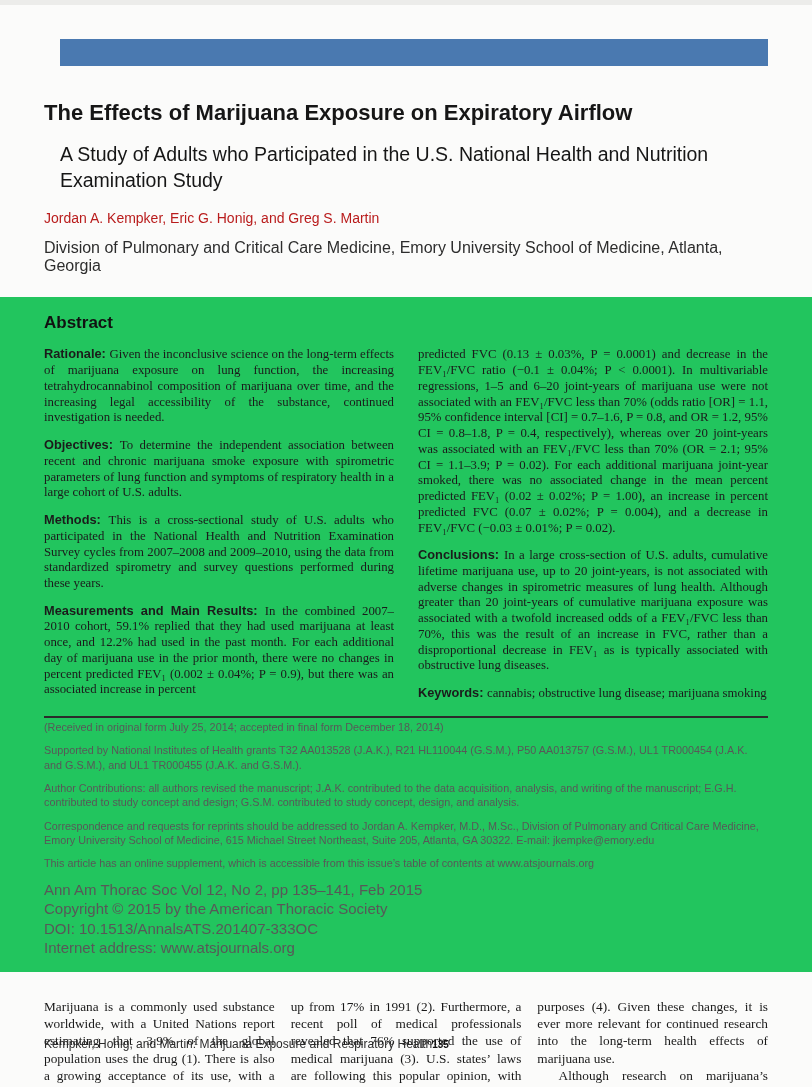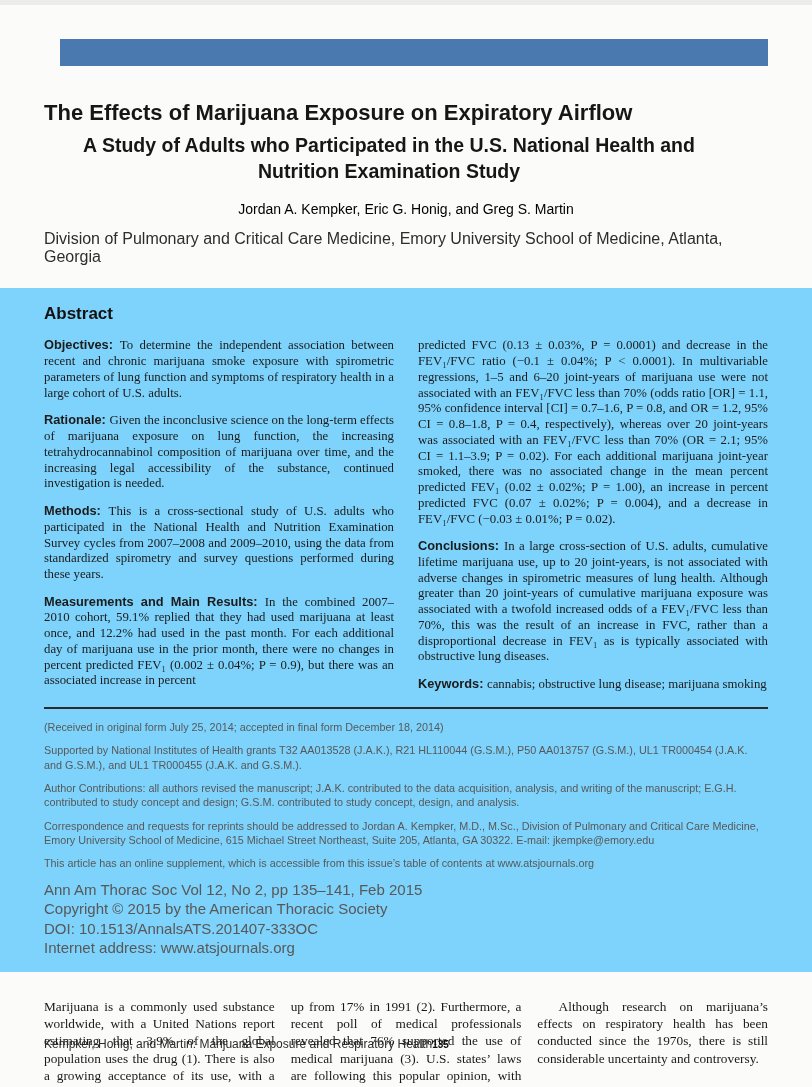--- a/index.html
+++ b/index.html
@@ -18,37 +18,37 @@
   .kicker-row { display: flex; align-items: center; padding: 32px 44px 0 44px; }
   .kicker {
     font-size: 34px; font-weight: bold; color: #c5cacd;
     letter-spacing: 0.5px; line-height: 1; white-space: nowrap;
   }
   .accent-bar { flex: 1; height: 27px; background: #4a79b0; margin-left: 16px; margin-top: 2px; }
 
   
   .title-block { padding: 34px 44px 0 44px; }
   .article-title { font-size: 22px; font-weight: bold; margin: 0 0 7px 0; color: #161616; }
-  .article-subtitle { font-size: 19.5px; font-weight: bold; margin: 0; line-height: 1.32; max-width: 690px; color: #161616; text-align: center; }
-  .authors { font-size: 14px; margin-top: 17px; color: #000000; text-align: center; }
+  .article-subtitle { font-size: 19.5px; font-weight: normal; margin: 16px; line-height: 1.32; max-width: 690px; color: #161616; }
+  .authors { font-size: 14px; margin-top: 17px; color: #b91c1c; }
   .affiliation { font-size: 16px; margin-top: 13px; color: #2d2d2d; }
 
   
   .band { background: #e9e9e7; margin-top: 22px; padding: 12px 44px 14px 44px; }
   .abstract-heading { font-size: 17px; font-weight: bold; margin: 4px 0 13px 0; color: #111; }
   .abs-cols { display: flex; gap: 24px; }
   .abs-col { flex: 1; font-family: "Liberation Serif", serif; font-size: 12.8px; line-height: 1.23; color: #1b1b1b; }
   .abs-para { margin: 0 0 11px 0; text-align: justify; }
   .abs-para:last-child { margin-bottom: 0; }
   .abs-label { font-family: "Liberation Sans", sans-serif; font-weight: bold; }
   .abs-label:not(:empty)::after { content: " "; }
 
   .band-divider { border: none; border-top: 2px solid #2b2b2b; margin: 14px 0 0 0; }
 
-  .footnotes { padding-top: 11px; font-size: 10.8px; color: #585858; line-height: 1.33; }
+  .footnotes { padding-top: 2px; font-size: 10.8px; color: #585858; line-height: 1.33; }
   .fn-para { margin: 0 0 9px 0; }
   .fn-label { }
   .fn-label:not(:empty)::after { content: " "; }
   .journal-meta { margin-top: 2px; }
   .journal-meta p { margin: 0; font-size: 15px; color: #585858; line-height: 1.3; }
 
   
   .body-cols { display: flex; gap: 16px; padding: 26px 44px 0 44px; font-family: "Liberation Serif", serif; font-size: 13.3px; line-height: 1.3; color: #191919; }
   .body-col { flex: 1; text-align: justify; }
   .body-col p { margin: 0; }
@@ -71,26 +71,26 @@
   <span class="accent-bar" style="background: rgb(74, 121, 176);"></span>
 </header>
 
 <section class="title-block">
   <h1 class="article-title">The Effects of Marijuana Exposure on Expiratory Airflow</h1>
   <h2 class="article-subtitle">A Study of Adults who Participated in the U.S. National Health and Nutrition Examination Study</h2>
   <div class="authors">Jordan A. Kempker, Eric G. Honig, and Greg S. Martin</div>
   <div class="affiliation">Division of Pulmonary and Critical Care Medicine, Emory University School of Medicine, Atlanta, Georgia</div>
 </section>
 
-<section class="band" style="background: #7dd3fc;">
+<section class="band" style="background: #22c55e;">
   <h3 class="abstract-heading">Abstract</h3>
   <div class="abs-cols">
     <div class="abs-col">
+      <p class="abs-para"><span class="abs-label">Rationale:</span><span>Given the inconclusive science on the long-term effects of marijuana exposure on lung function, the increasing tetrahydrocannabinol composition of marijuana over time, and the increasing legal accessibility of the substance, continued investigation is needed.</span></p>
       <p class="abs-para"><span class="abs-label">Objectives:</span><span>To determine the independent association between recent and chronic marijuana smoke exposure with spirometric parameters of lung function and symptoms of respiratory health in a large cohort of U.S. adults.</span></p>
-      <p class="abs-para"><span class="abs-label">Rationale:</span><span>Given the inconclusive science on the long-term effects of marijuana exposure on lung function, the increasing tetrahydrocannabinol composition of marijuana over time, and the increasing legal accessibility of the substance, continued investigation is needed.</span></p>
       <p class="abs-para"><span class="abs-label">Methods:</span><span>This is a cross-sectional study of U.S. adults who participated in the National Health and Nutrition Examination Survey cycles from 2007–2008 and 2009–2010, using the data from standardized spirometry and survey questions performed during these years.</span></p>
       <p class="abs-para"><span class="abs-label">Measurements and Main Results:</span><span>In the combined 2007–2010 cohort, 59.1% replied that they had used marijuana at least once, and 12.2% had used in the past month. For each additional day of marijuana use in the prior month, there were no changes in percent predicted FEV₁ (0.002 ± 0.04%; P = 0.9), but there was an associated increase in percent</span></p>
     </div>
     <div class="abs-col">
       <p class="abs-para"><span class="abs-label"></span><span>predicted FVC (0.13 ± 0.03%, P = 0.0001) and decrease in the FEV₁/FVC ratio (−0.1 ± 0.04%; P &lt; 0.0001). In multivariable regressions, 1–5 and 6–20 joint-years of marijuana use were not associated with an FEV₁/FVC less than 70% (odds ratio [OR] = 1.1, 95% confidence interval [CI] = 0.7–1.6, P = 0.8, and OR = 1.2, 95% CI = 0.8–1.8, P = 0.4, respectively), whereas over 20 joint-years was associated with an FEV₁/FVC less than 70% (OR = 2.1; 95% CI = 1.1–3.9; P = 0.02). For each additional marijuana joint-year smoked, there was no associated change in the mean percent predicted FEV₁ (0.02 ± 0.02%; P = 1.00), an increase in percent predicted FVC (0.07 ± 0.02%; P = 0.004), and a decrease in FEV₁/FVC (−0.03 ± 0.01%; P = 0.02).</span></p>
       <p class="abs-para"><span class="abs-label">Conclusions:</span><span>In a large cross-section of U.S. adults, cumulative lifetime marijuana use, up to 20 joint-years, is not associated with adverse changes in spirometric measures of lung health. Although greater than 20 joint-years of cumulative marijuana exposure was associated with a twofold increased odds of a FEV₁/FVC less than 70%, this was the result of an increase in FVC, rather than a disproportional decrease in FEV₁ as is typically associated with obstructive lung diseases.</span></p>
       <p class="abs-para"><span class="abs-label">Keywords:</span><span>cannabis; obstructive lung disease; marijuana smoking</span></p>
     </div>
   </div>
 
@@ -112,20 +112,21 @@
 </section>
 
 <section class="body-cols">
   <div class="body-col">
     <p>Marijuana is a commonly used substance worldwide, with a United Nations report estimating that 3.9% of the global population uses the drug (1). There is also a growing acceptance of its use, with a recent poll finding that 54% of Americans support the legalization of marijuana,</p>
   </div>
   <div class="body-col">
     <p>up from 17% in 1991 (2). Furthermore, a recent poll of medical professionals revealed that 76% supported the use of medical marijuana (3). U.S. states’ laws are following this popular opinion, with two states legalizing marijuana for adult use and 20 states legalizing its use for medicinal</p>
   </div>
   <div class="body-col">
+    <p>purposes (4). Given these changes, it is ever more relevant for continued research into the long-term health effects of marijuana use.</p>
     <p class="indent">Although research on marijuana’s effects on respiratory health has been conducted since the 1970s, there is still considerable uncertainty and controversy.</p>
   </div>
 </section>
 
 <footer class="running-footer">
   <span>Kempker, Honig, and Martin: Marijuana Exposure and Respiratory Health</span>
   <span class="page-number">135</span>
 </footer>
 
 </body></html>

